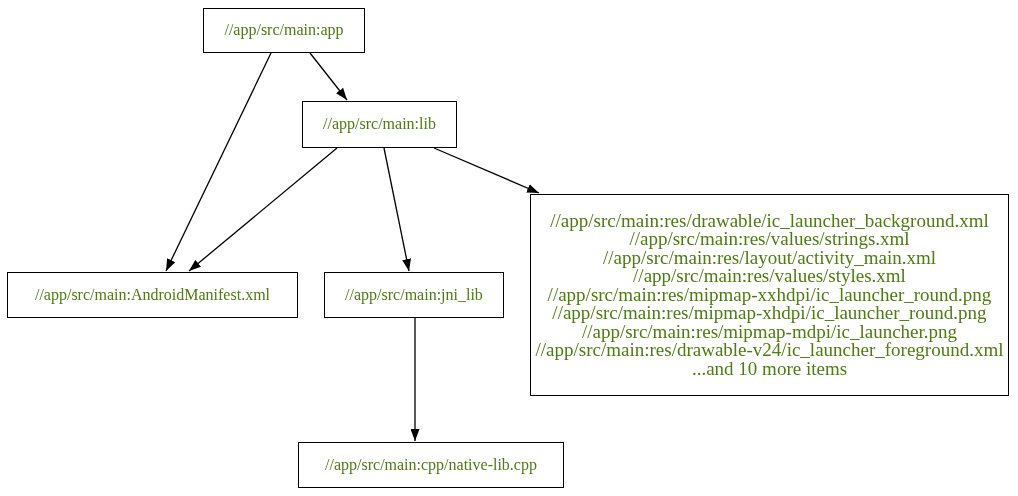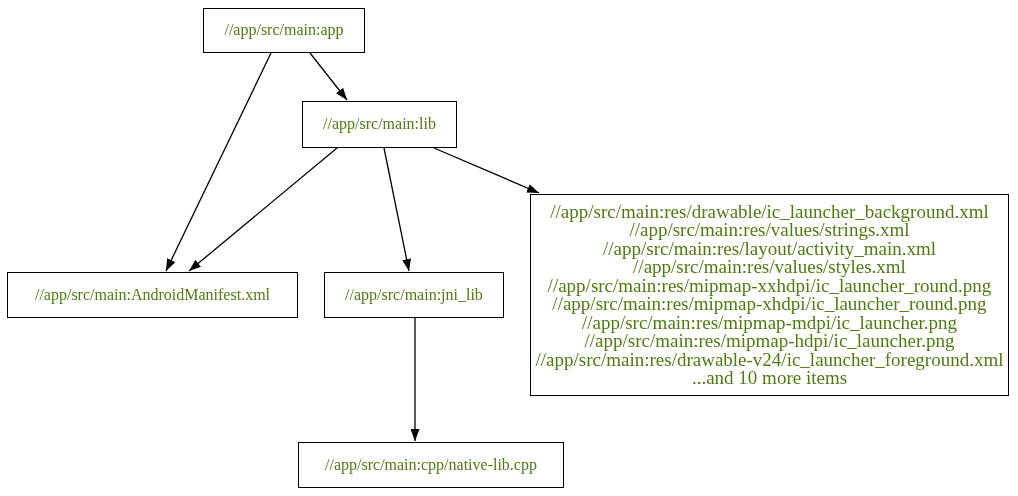--- a/index.html
+++ b/index.html
@@ -87,21 +87,20 @@
   </div>
 
   <div class="node node-res">
     <div class="res-line">//app/src/main:res/drawable/ic_launcher_background.xml</div>
     <div class="res-line">//app/src/main:res/values/strings.xml</div>
     <div class="res-line">//app/src/main:res/layout/activity_main.xml</div>
     <div class="res-line">//app/src/main:res/values/styles.xml</div>
     <div class="res-line">//app/src/main:res/mipmap-xxhdpi/ic_launcher_round.png</div>
     <div class="res-line">//app/src/main:res/mipmap-xhdpi/ic_launcher_round.png</div>
     <div class="res-line">//app/src/main:res/mipmap-mdpi/ic_launcher.png</div>
-    <div class="res-line">//app/src/main:res/mipmap-hdpi/ic_launcher.png</div>
     <div class="res-line">//app/src/main:res/drawable-v24/ic_launcher_foreground.xml</div>
     <div class="res-line">...and 10 more items</div>
   </div>
 
   <div class="node node-cpp">
     <span>//app/src/main:cpp/native-lib.cpp</span>
   </div>
 
 </div>
 

